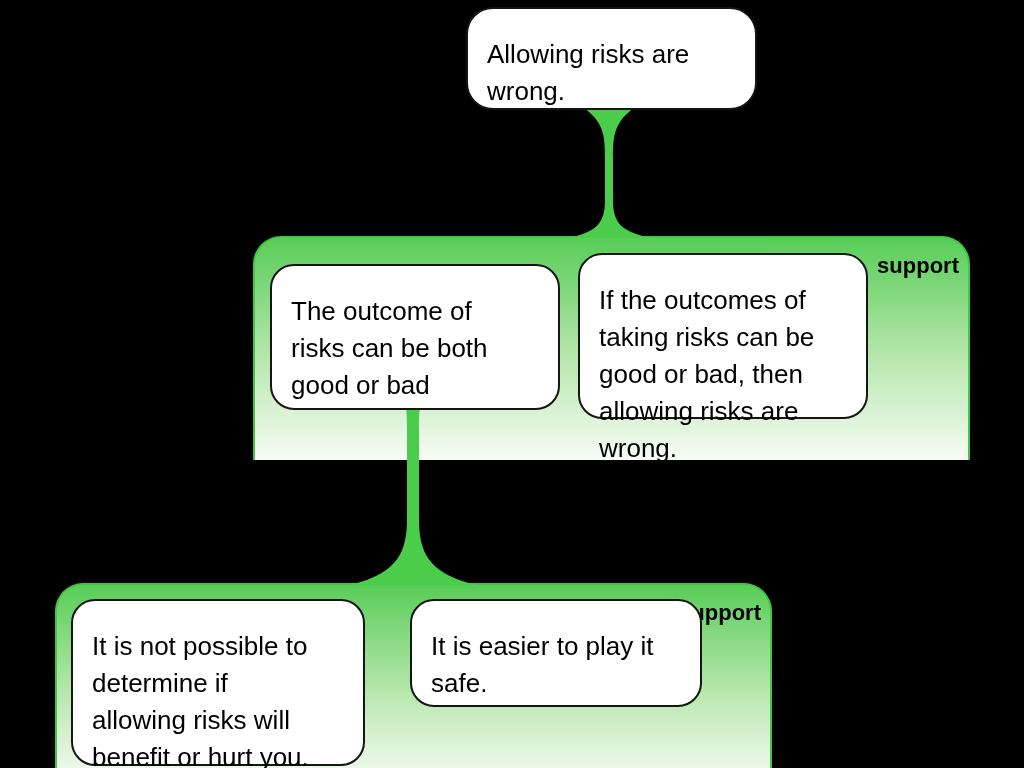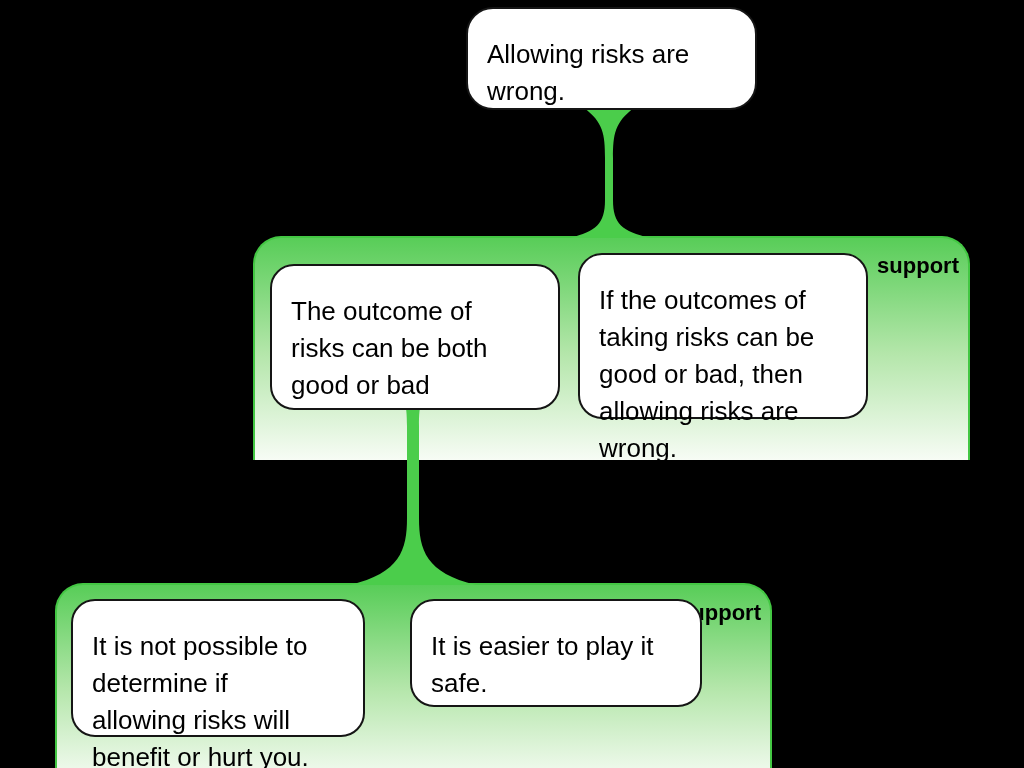--- a/index.html
+++ b/index.html
@@ -65,21 +65,21 @@
     white-space:pre-line;
     font-size:26px;
     line-height:37px;
   }
   
   .root-claim   {left:466px; top:7px;   width:291px; height:103px; border-radius:27px;}
   .group-1      {left:253px; top:236px; width:717px; height:224px;}
   .claim-1a     {left:270px; top:264px; width:290px; height:146px;}
   .claim-1b     {left:578px; top:253px; width:290px; height:166px;}
   .group-2      {left:55px;  top:583px; width:717px; height:200px;}
-  .claim-2a     {left:71px;  top:599px; width:294px; height:138px;}
+  .claim-2a     {left:71px;  top:599px; width:294px; height:167px;}
   .claim-2b     {left:381px; top:599px; width:292px; height:108px;margin-left:29px;}
 </style>
 </head>
 <body>
 
 <div class="canvas">
 
   <div class="group group-1">
     <div class="group-label">support</div>
   </div>

